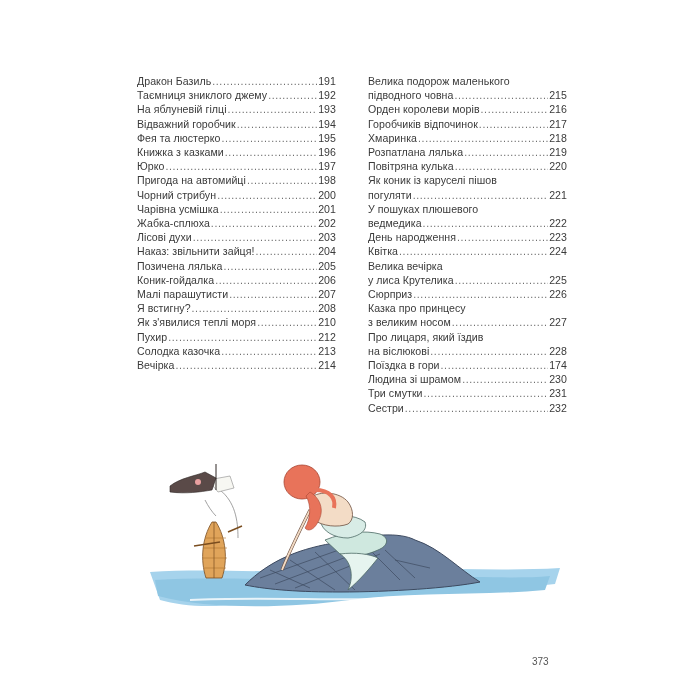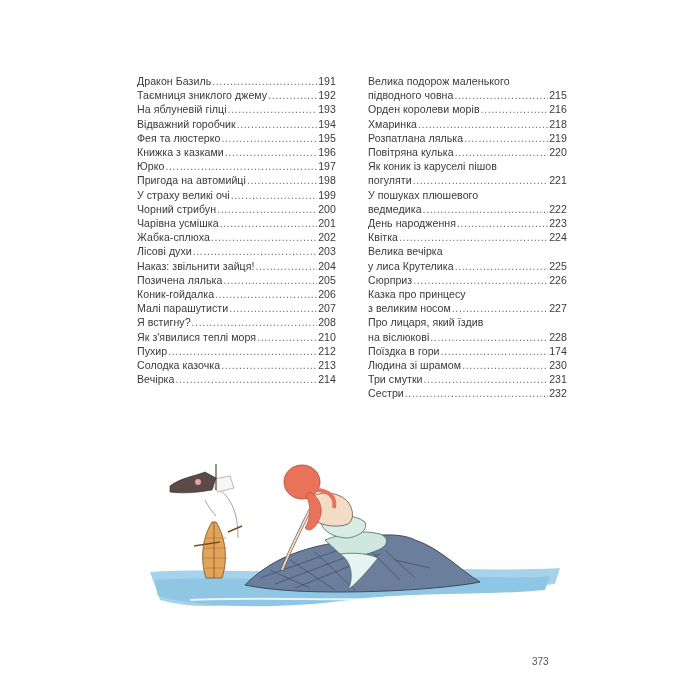--- a/index.html
+++ b/index.html
@@ -126,27 +126,20 @@
       </div>
       <div class="toc-entry">
         <div class="toc-line">
           <span class="toc-title">Пригода на автомийці</span>
           <span class="toc-leader"></span>
           <span class="toc-page">198</span>
         </div>
       </div>
       <div class="toc-entry">
         <div class="toc-line">
-          <span class="toc-title">У страху великі очі</span>
-          <span class="toc-leader"></span>
-          <span class="toc-page">199</span>
-        </div>
-      </div>
-      <div class="toc-entry">
-        <div class="toc-line">
           <span class="toc-title">Чорний стрибун</span>
           <span class="toc-leader"></span>
           <span class="toc-page">200</span>
         </div>
       </div>
       <div class="toc-entry">
         <div class="toc-line">
           <span class="toc-title">Чарівна усмішка</span>
           <span class="toc-leader"></span>
           <span class="toc-page">201</span>
@@ -237,20 +230,27 @@
           <span class="toc-title">підводного човна</span>
           <span class="toc-leader"></span>
           <span class="toc-page">215</span>
         </div>
       </div>
       <div class="toc-entry">
         <div class="toc-line">
           <span class="toc-title">Орден королеви морів</span>
           <span class="toc-leader"></span>
           <span class="toc-page">216</span>
+        </div>
+      </div>
+      <div class="toc-entry">
+        <div class="toc-line">
+          <span class="toc-title">Горобчиків відпочинок</span>
+          <span class="toc-leader"></span>
+          <span class="toc-page">217</span>
         </div>
       </div>
       <div class="toc-entry">
         <div class="toc-line">
           <span class="toc-title">Хмаринка</span>
           <span class="toc-leader"></span>
           <span class="toc-page">218</span>
         </div>
       </div>
       <div class="toc-entry">

